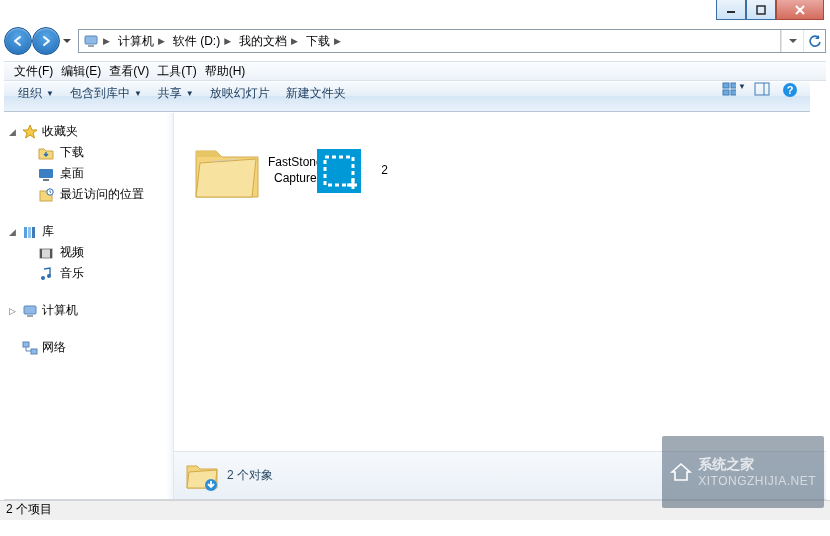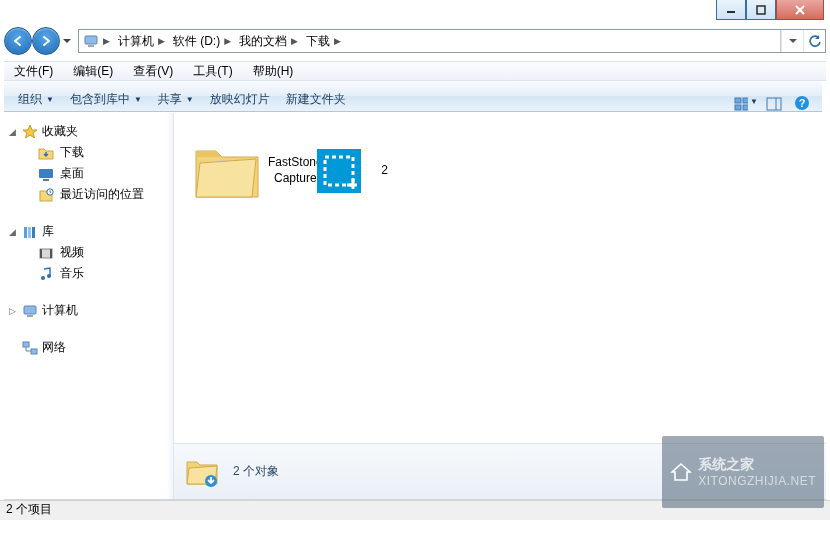--- a/index.html
+++ b/index.html
@@ -17,46 +17,46 @@
 .nav-circle { width: 28px; height: 28px; border-radius: 50%; background: radial-gradient(circle at 50% 35%, #57a7e8, #1e68b3); border: 1px solid #1a5a9c; display: flex; align-items: center; justify-content: center; color: #fff; box-shadow: inset 0 1px 2px rgba(255,255,255,.5); }
 .nav-dd { width: 14px; display: flex; align-items: center; justify-content: center; }
 .addressbar { flex: 1; height: 24px; border: 1px solid #8e9ba8; background: #fff; display: flex; align-items: center; padding-left: 4px; }
 .addr-seg { padding: 0 4px; display: flex; align-items: center; gap: 4px; height: 100%; cursor: default; }
 .addr-chev { color: #555; font-size: 9px; }
 .addr-tools { margin-left: auto; display: flex; height: 100%; border-left: 1px solid #ccc; }
 .addr-tool { width: 22px; display: flex; align-items: center; justify-content: center; border-left: 1px solid #e5e5e5; }
 .searchbox { width: 238px; height: 24px; border: 1px solid #8e9ba8; background: #fff; display: flex; align-items: center; padding: 0 6px; color: #777; font-style: italic; justify-content: space-between; }
 
 
-.menubar { position: absolute; top: 61px; left: 4px; right: 4px; height: 20px; background: linear-gradient(#fbfcfe, #edf2f8); display: flex; align-items: center; padding-left: 6px; gap: 12px; border-top: 1px solid #d9e1ea; border-bottom: 1px solid #d9e1ea; }
+.menubar { position: absolute; top: 61px; left: 4px; right: 4px; height: 20px; background: linear-gradient(#fbfcfe, #edf2f8); display: flex; align-items: center; padding-left: 6px; border-top: 1px solid #d9e1ea; border-bottom: 1px solid #d9e1ea; }
 .menu-item { padding: 2px 4px; }
 
 
-.toolbar { position: absolute; top: 82px; left: 4px; right: 8px; height: 30px; background: linear-gradient(#f7fafd, #e4eef8 49%, #d6e6f5 50%, #e9f2fb); border-bottom: 1px solid #b6c6d6; display: flex; align-items: flex-end; padding: 0 8px; gap: 4px; }
+.toolbar { position: absolute; top: 82px; left: 4px; right: 20px; height: 30px; background: linear-gradient(#f7fafd, #e4eef8 49%, #d6e6f5 50%, #e9f2fb); border-bottom: 1px solid #b6c6d6; display: flex; align-items: flex-start; padding: 0 8px; gap: 4px; }
 .tb-item { padding: 3px 6px; display: flex; align-items: center; gap: 4px; color: #1a3b5d; border-radius: 2px; }
 .tb-dd { font-size: 8px; color: #1a3b5d; }
 .tb-spacer { flex: 1; }
 .tb-icon { width: 24px; display: flex; justify-content: center; }
 
 
 .body-area { position: absolute; top: 113px; left: 4px; right: 4px; bottom: 36px; display: flex; background: #fff; border-bottom: 1px solid #d0d7de; }
 .sidebar { width: 170px; border-right: 1px solid #e0e6ec; overflow: hidden; position: relative; padding-top: 8px; background: linear-gradient(90deg, #fff 96%, #f1f5f9); }
 .tree-group { margin-bottom: 16px; }
 .tree-head { display: flex; align-items: center; gap: 4px; padding: 2px 4px 2px 18px; position: relative; }
 .tree-head .tri { position: absolute; left: 5px; font-size: 9px; color: #6a6a6a; }
 .tree-child { display: flex; align-items: center; gap: 6px; padding: 2px 4px 2px 34px; }
 .ico { width: 16px; height: 16px; display: flex; align-items: center; justify-content: center; }
 
 .content { flex: 1; display: flex; flex-direction: column; }
 .items-area { flex: 1; padding: 14px 0 0 14px; display: flex; align-items: flex-start; gap: 12px; }
 .file-item { width: 96px; display: flex; flex-direction: row; align-items: center; text-align: center; gap: 4px; padding: 4px; }
 .file-item .thumb { width: 80px; height: 80px; display: flex; align-items: center; justify-content: center; }
 .file-item .label { line-height: 1.3; }
 
-.detailsbar { height: 56px; border-top: 1px solid #e0e6ec; background: linear-gradient(#f6f9fc, #eaf0f7); display: flex; align-items: center; padding: 0 10px; gap: 13px; }
+.detailsbar { height: 48px; border-top: 1px solid #e0e6ec; background: linear-gradient(#f6f9fc, #eaf0f7); display: flex; align-items: center; padding: 0 10px; gap: 7px; }
 
 
 .statusbar { position: absolute; left: 0; right: 0; bottom: 16px; height: 20px; background: #f0f0f0; border-top: 1px solid #d4d4d4; display: flex; align-items: flex-start; padding-left: 6px; }
 
 
 .watermark { position: absolute; right: 6px; bottom: 28px; color: rgba(255,255,255,.75); background: rgba(80,100,120,.55); padding: 20px 8px; font-size: 14px; display: flex; align-items: center; gap: 6px; border-radius: 2px; }
 
 
 svg { pointer-events: none; }
 </style>

